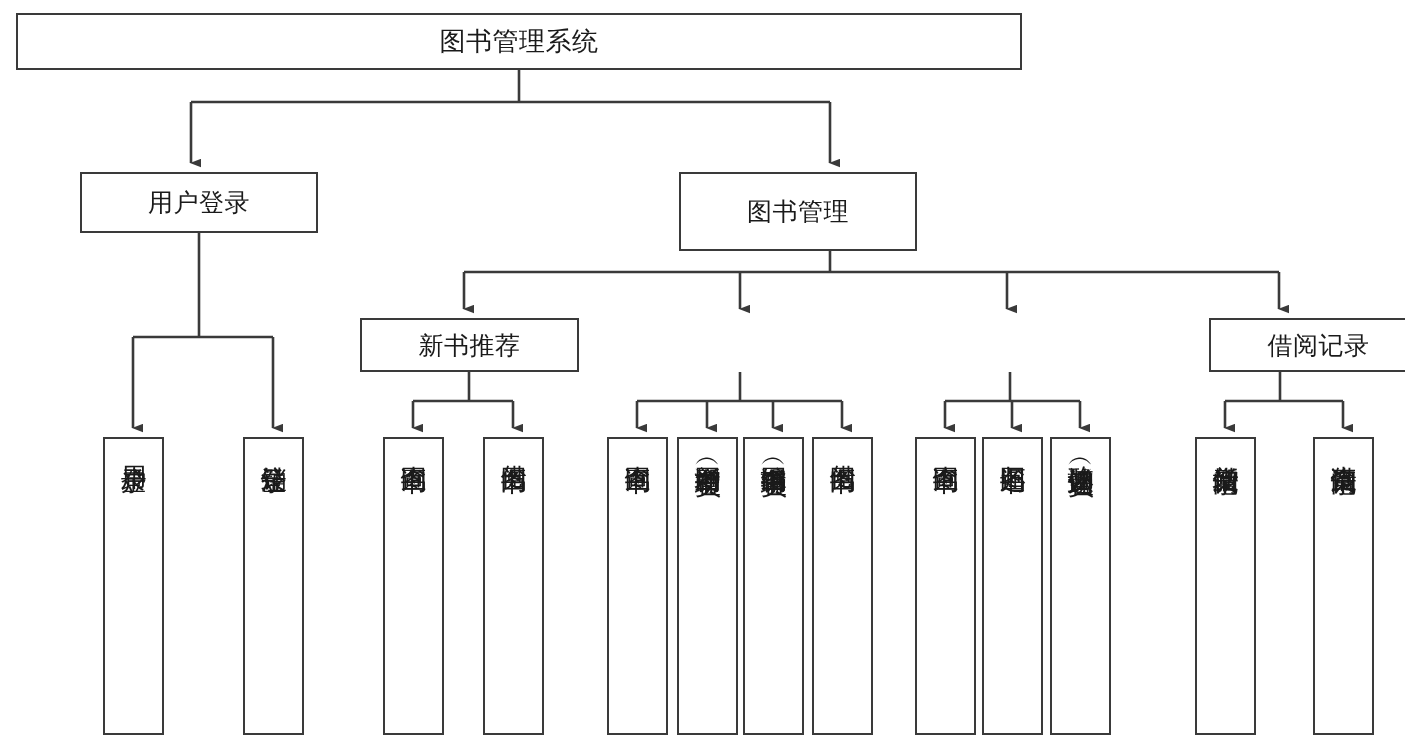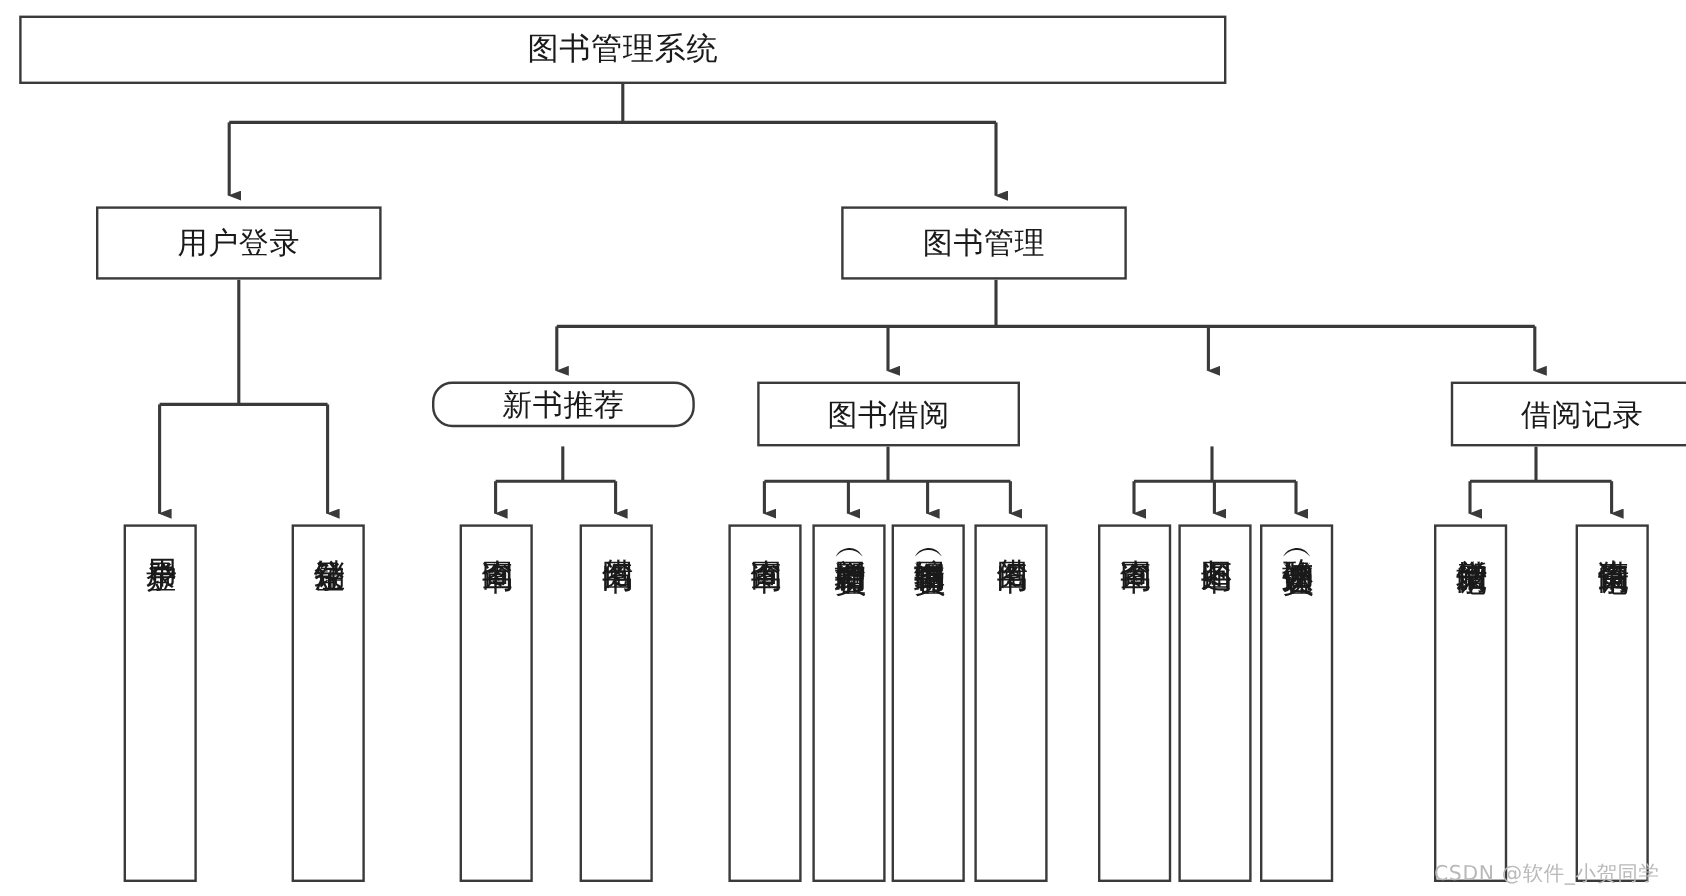--- a/index.html
+++ b/index.html
@@ -127,29 +127,26 @@
     </g>
   </svg>
 
   <div class="node h root" style="left:16px; top:13px; width:1006px; height:57px;">
     <span class="label">图书管理系统</span>
   </div>
 
   <div class="node h" style="left:80px; top:172px; width:238px; height:61px;">
     <span class="label">用户登录</span>
   </div>
-  <div class="node h" style="left:701px; top:172px; width:238px; height:61px;">
+  <div class="node h" style="left:679px; top:172px; width:238px; height:79px;">
     <span class="label">图书管理</span>
   </div>
 
-  <div class="node h" style="left:360px; top:318px; width:219px; height:38px;border-radius:17px;">
+  <div class="node h" style="left:360px; top:318px; width:219px; height:54px;">
     <span class="label">新书推荐</span>
-  </div>
-  <div class="node h" style="left:631px; top:318px; width:219px; height:54px;">
-    <span class="label">图书借阅</span>
   </div>
   <div class="node h" style="left:1170px; top:318px; width:219px; height:54px;margin-left:39px;">
     <span class="label">借阅记录</span>
   </div>
 
   <div class="node v" style="left:103px; top:437px; width:61px; height:298px;">
     <span class="label">用户登录</span>
   </div>
   <div class="node v" style="left:243px; top:437px; width:61px; height:298px;">
     <span class="label">注销登录</span>
@@ -185,15 +182,14 @@
     <span class="label">确认归还（管理员）</span>
   </div>
 
   <div class="node v" style="left:1195px; top:437px; width:61px; height:298px;">
     <span class="label">新增借阅记录</span>
   </div>
   <div class="node v" style="left:1313px; top:437px; width:61px; height:298px;">
     <span class="label">查询借阅记录</span>
   </div>
 
-  <div class="watermark" style="left:1195px; top:716px;">CSDN @软件_小贺同学</div>
 
 </div>
 
 </body></html>

